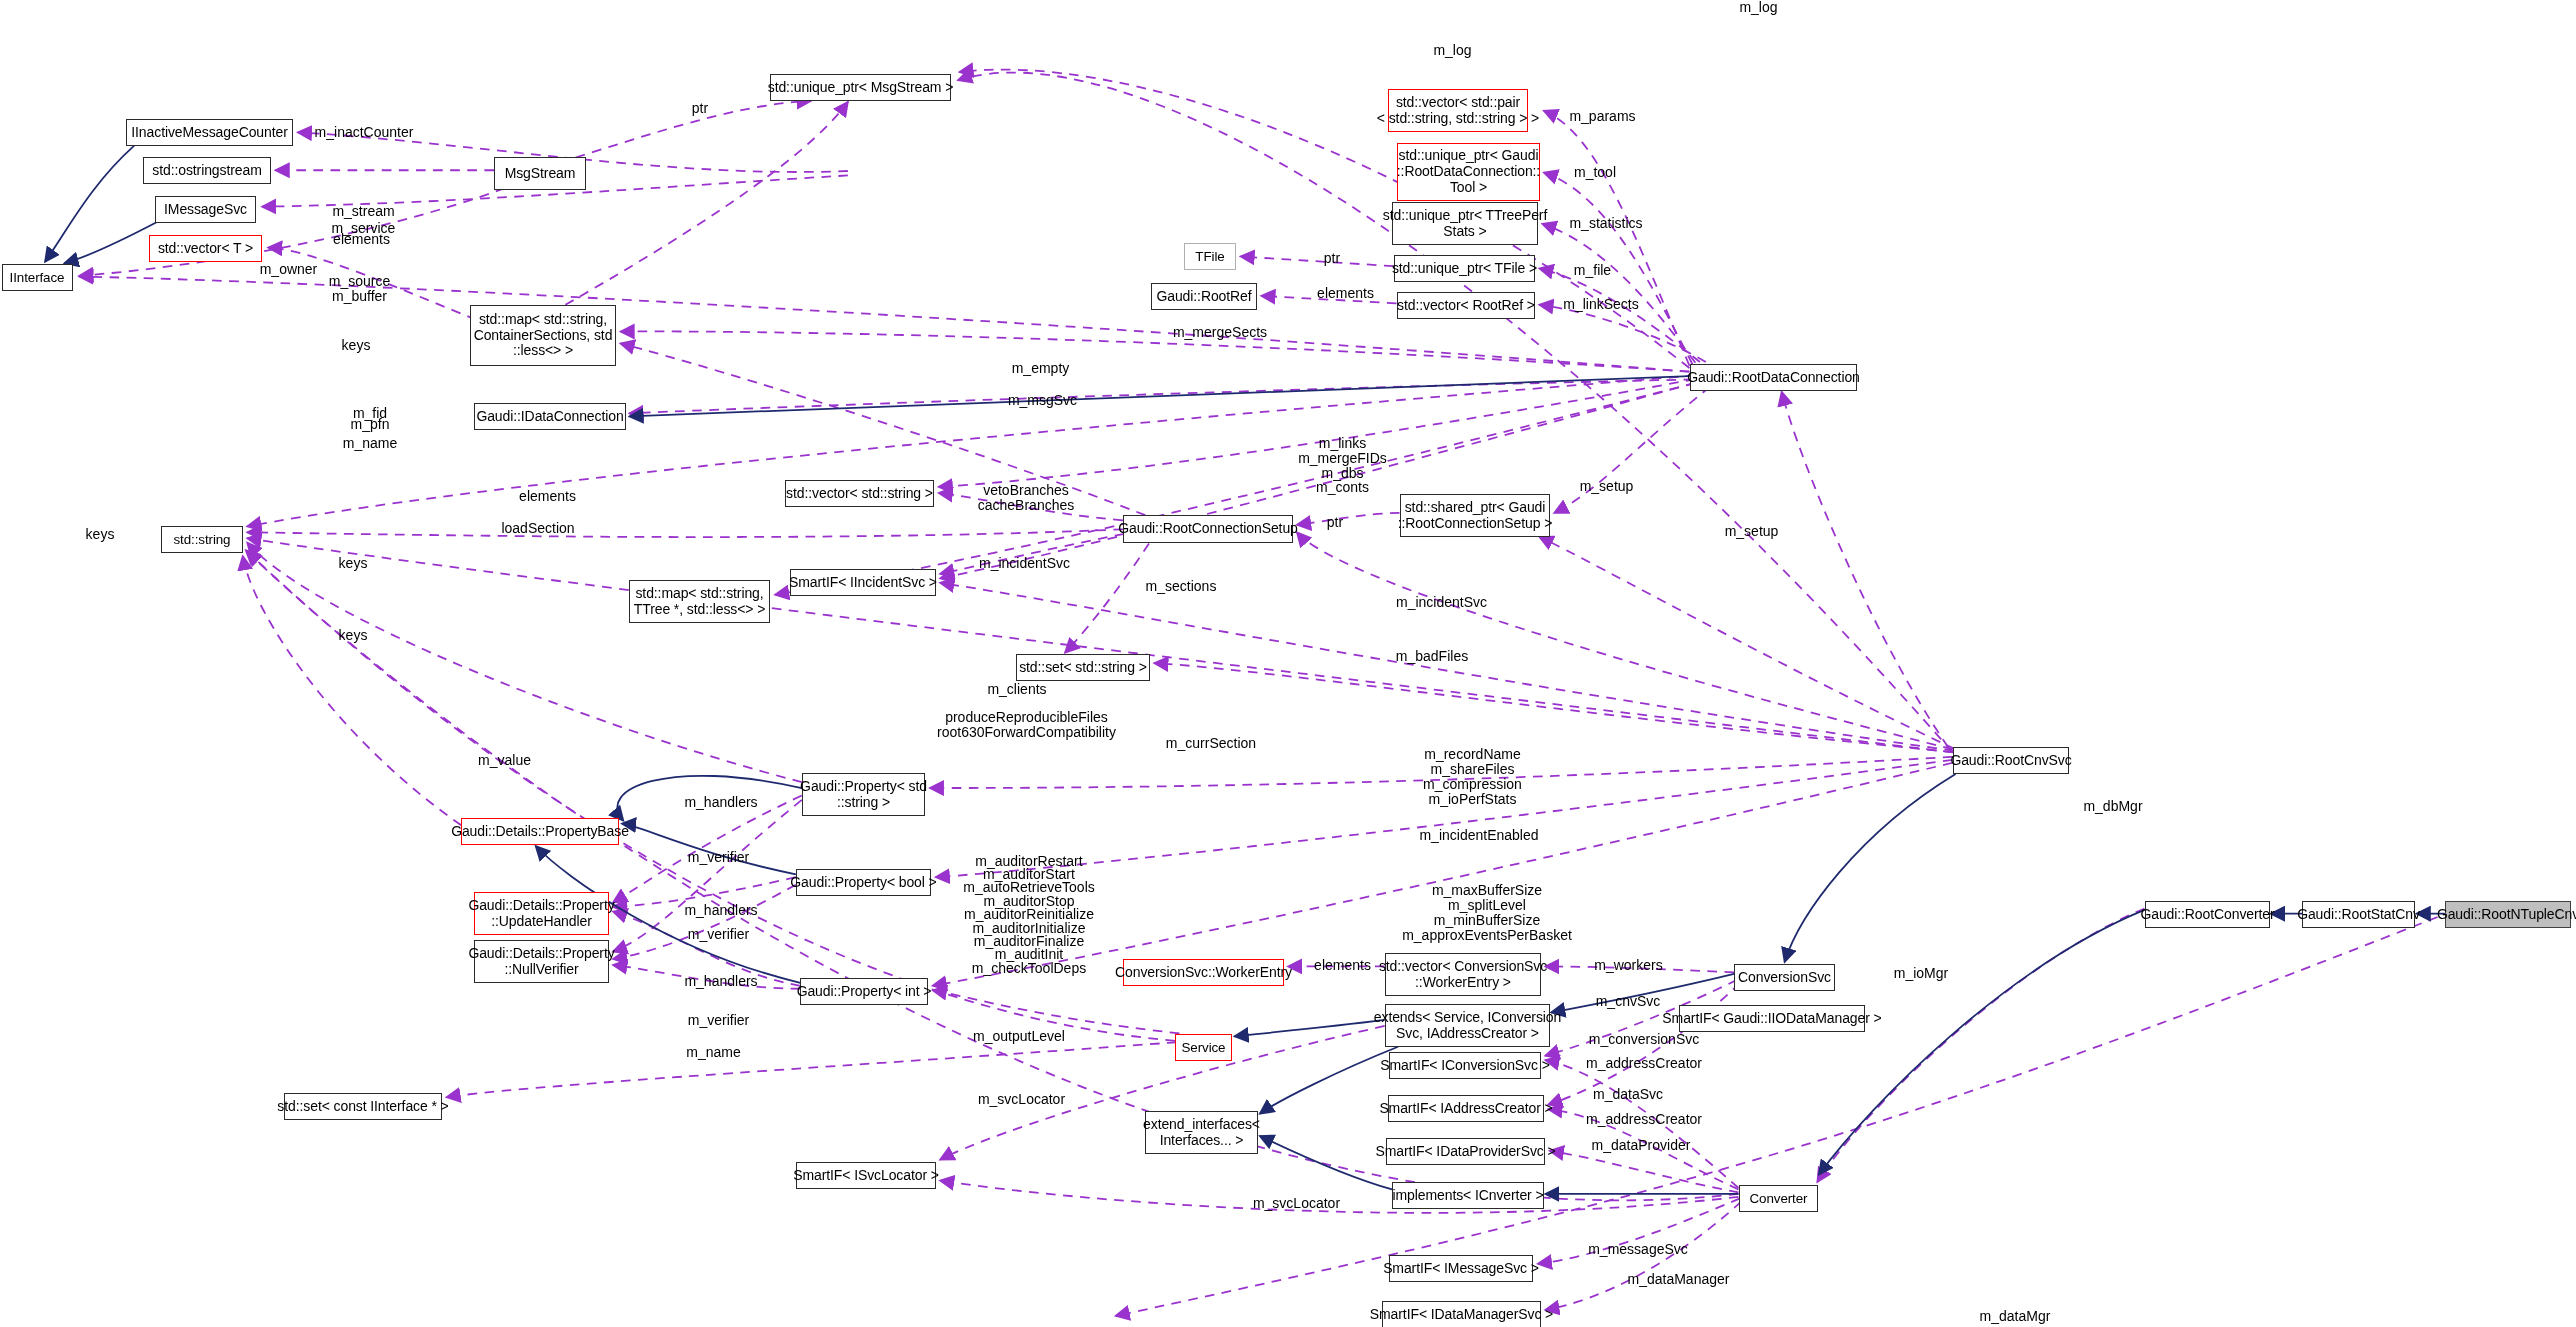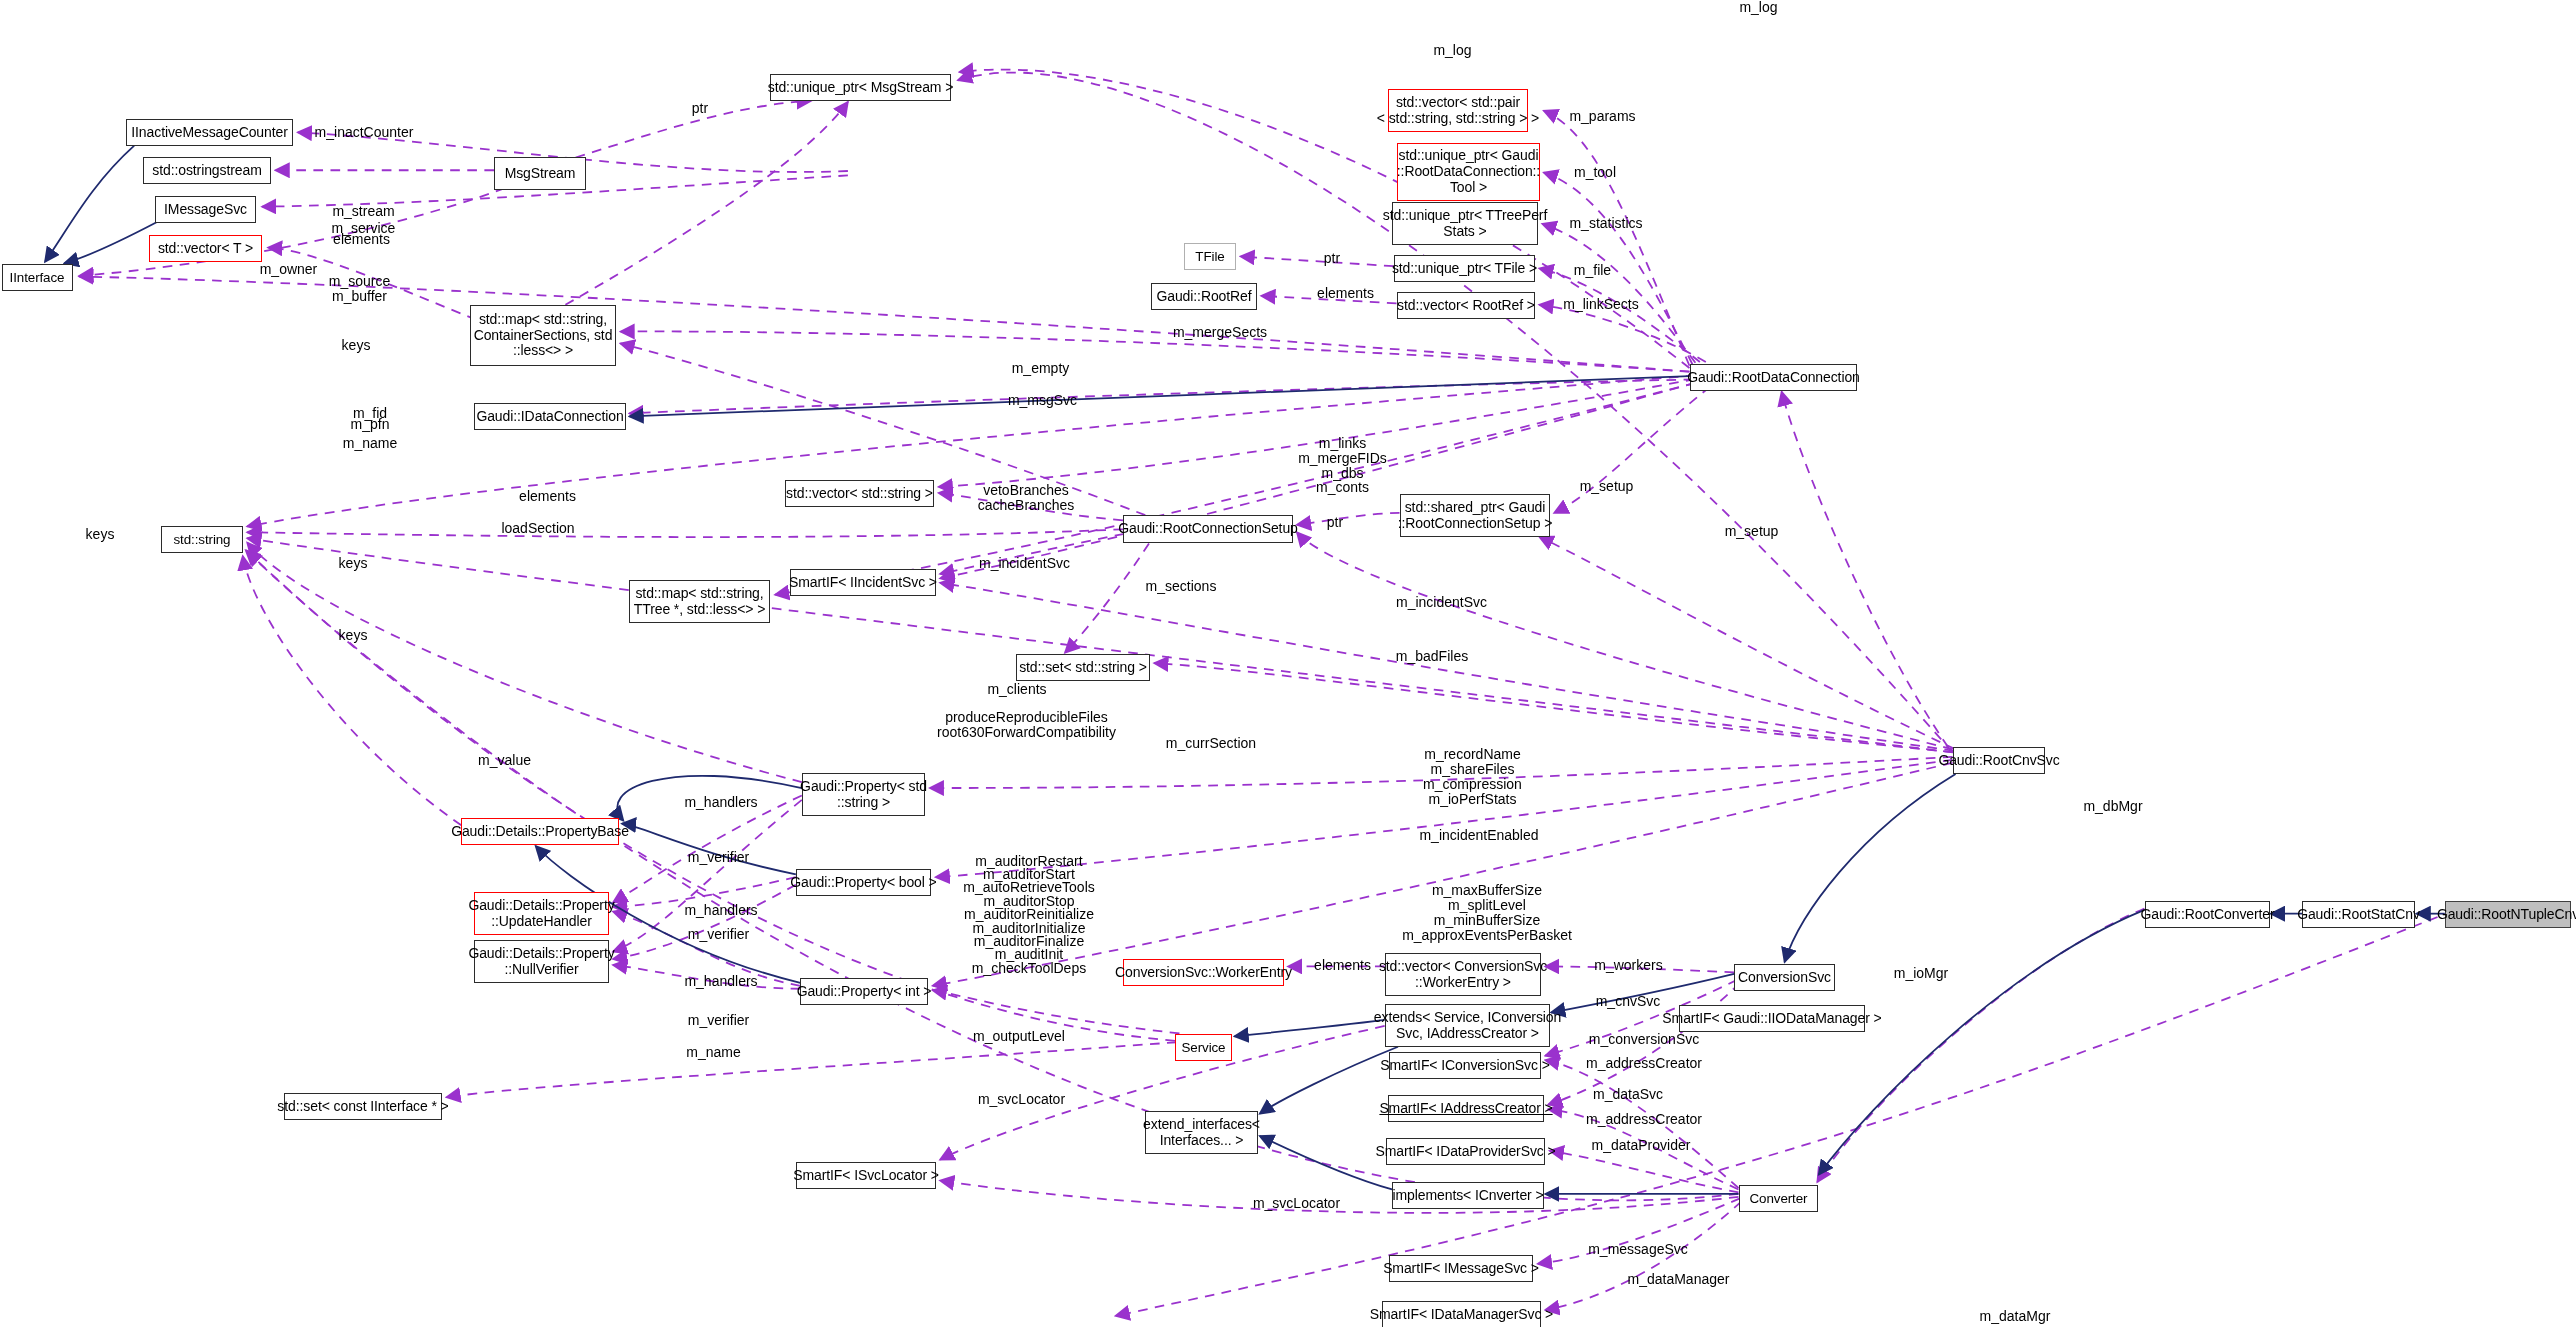--- a/index.html
+++ b/index.html
@@ -188,31 +188,31 @@
       <div class="node thin" style="left: 800px; top: 978px; width: 128px; height: 27px;"><span>Gaudi::Property&lt; int &gt;</span></div>
       <div class="node red" style="left: 1123px; top: 959px; width: 161px; height: 27px;"><span>ConversionSvc::WorkerEntry</span></div>
       <div class="node thin" style="left: 1385px; top: 953px; width: 156px; height: 43px;"><span>std::vector&lt; ConversionSvc
 ::WorkerEntry &gt;</span></div>
       <div class="node thin" style="left: 1385px; top: 1004px; width: 165px; height: 43px;"><span>extends&lt; Service, IConversion
 Svc, IAddressCreator &gt;</span></div>
       <div class="node red" style="left: 1175px; top: 1034px; width: 57px; height: 27px; font-size: 13.4px;"><span>Service</span></div>
       <div class="node thin" style="left: 1734px; top: 964px; width: 101px; height: 27px;"><span>ConversionSvc</span></div>
       <div class="node thin" style="left: 1679px; top: 1005px; width: 186px; height: 27px;"><span>SmartIF&lt; Gaudi::IIODataManager &gt;</span></div>
       <div class="node thin" style="left: 1389px; top: 1052px; width: 152px; height: 27px;"><span>SmartIF&lt; IConversionSvc &gt;</span></div>
-      <div class="node thin" style="left: 1388px; top: 1095px; width: 156px; height: 27px; text-decoration: underline;"><span>SmartIF&lt; IAddressCreator &gt;</span></div>
+      <div class="node thin" style="left: 1388px; top: 1095px; width: 156px; height: 27px;"><span>SmartIF&lt; IAddressCreator &gt;</span></div>
       <div class="node thin" style="left: 1145px; top: 1111px; width: 113px; height: 43px;"><span>extend_interfaces&lt;
 Interfaces... &gt;</span></div>
       <div class="node thin" style="left: 1386px; top: 1138px; width: 159px; height: 27px;"><span>SmartIF&lt; IDataProviderSvc &gt;</span></div>
       <div class="node thin" style="left: 1392px; top: 1182px; width: 152px; height: 27px;"><span>implements&lt; ICnverter &gt;</span></div>
       <div class="node thin" style="left: 1739px; top: 1185px; width: 79px; height: 27px; font-size: 13.4px;"><span>Converter</span></div>
       <div class="node thin" style="left: 796px; top: 1162px; width: 140px; height: 27px;"><span>SmartIF&lt; ISvcLocator &gt;</span></div>
       <div class="node thin" style="left: 284px; top: 1093px; width: 158px; height: 27px;"><span>std::set&lt; const IInterface * &gt;</span></div>
       <div class="node thin" style="left: 1389px; top: 1255px; width: 144px; height: 27px;"><span>SmartIF&lt; IMessageSvc &gt;</span></div>
       <div class="node thin" style="left: 1382px; top: 1301px; width: 159px; height: 27px; text-align: center;"><span>SmartIF&lt; IDataManagerSvc &gt;</span></div>
-      <div class="node thin" style="left: 1953px; top: 747px; width: 92px; height: 27px;"><span>Gaudi::RootCnvSvc</span></div>
+      <div class="node thin" style="left: 1953px; top: 747px; width: 116px; height: 27px;"><span>Gaudi::RootCnvSvc</span></div>
       <div class="node thin" style="left: 2145px; top: 901px; width: 125px; height: 27px;"><span>Gaudi::RootConverter</span></div>
       <div class="node thin" style="left: 2302px; top: 901px; width: 113px; height: 27px;"><span>Gaudi::RootStatCnv</span></div>
       <div class="node grey" style="left: 2445px; top: 901px; width: 126px; height: 27px;"><span>Gaudi::RootNTupleCnv</span></div>
     </div>
   <div id="labels">
       <div class="edgelabel" style="left: 1725px; top: 0px; width: 67px;">m_log</div>
       <div class="edgelabel" style="left: 1419px; top: 43px; width: 67px;">m_log</div>
       <div class="edgelabel" style="left: 297px; top: 125px; width: 134px;">m_inactCounter</div>
       <div class="edgelabel" style="left: 315px; top: 204px; width: 97px;">m_stream</div>
       <div class="edgelabel" style="left: 315px; top: 221px; width: 97px;">m_service</div>

